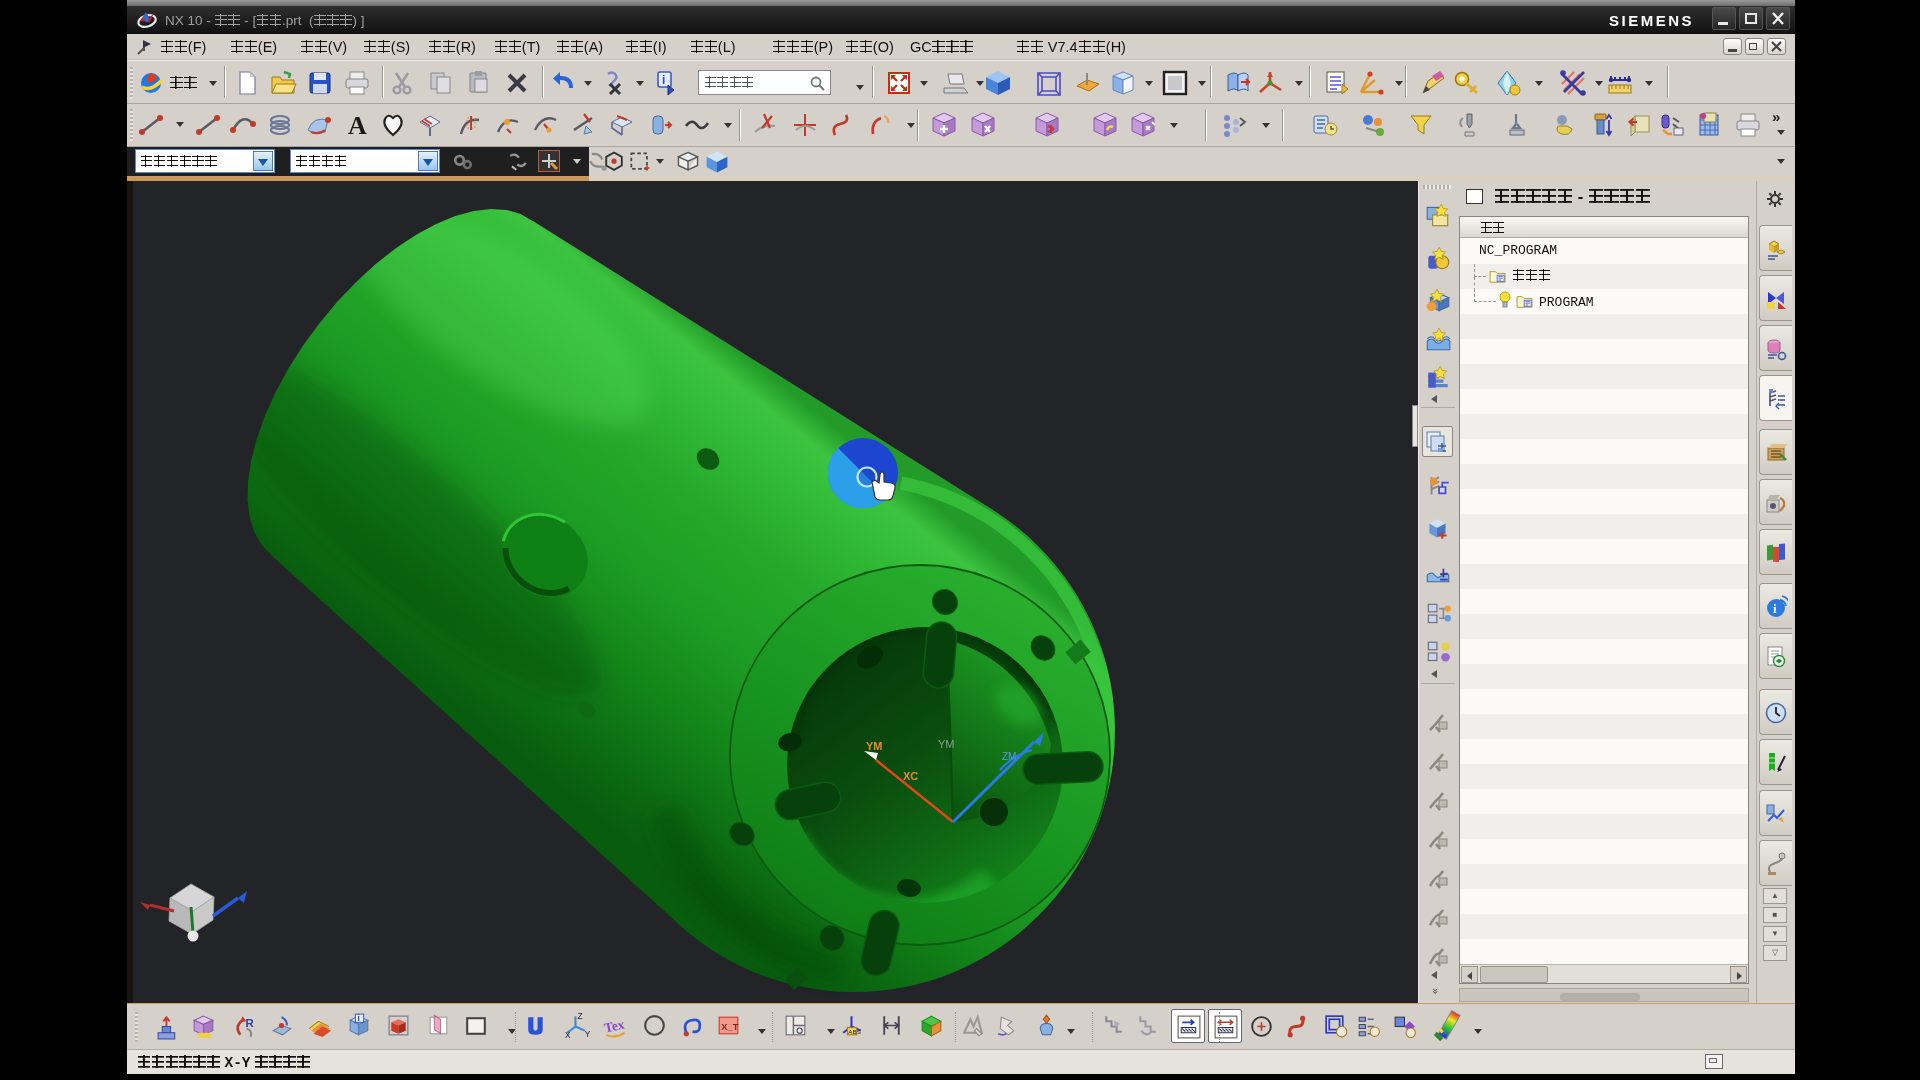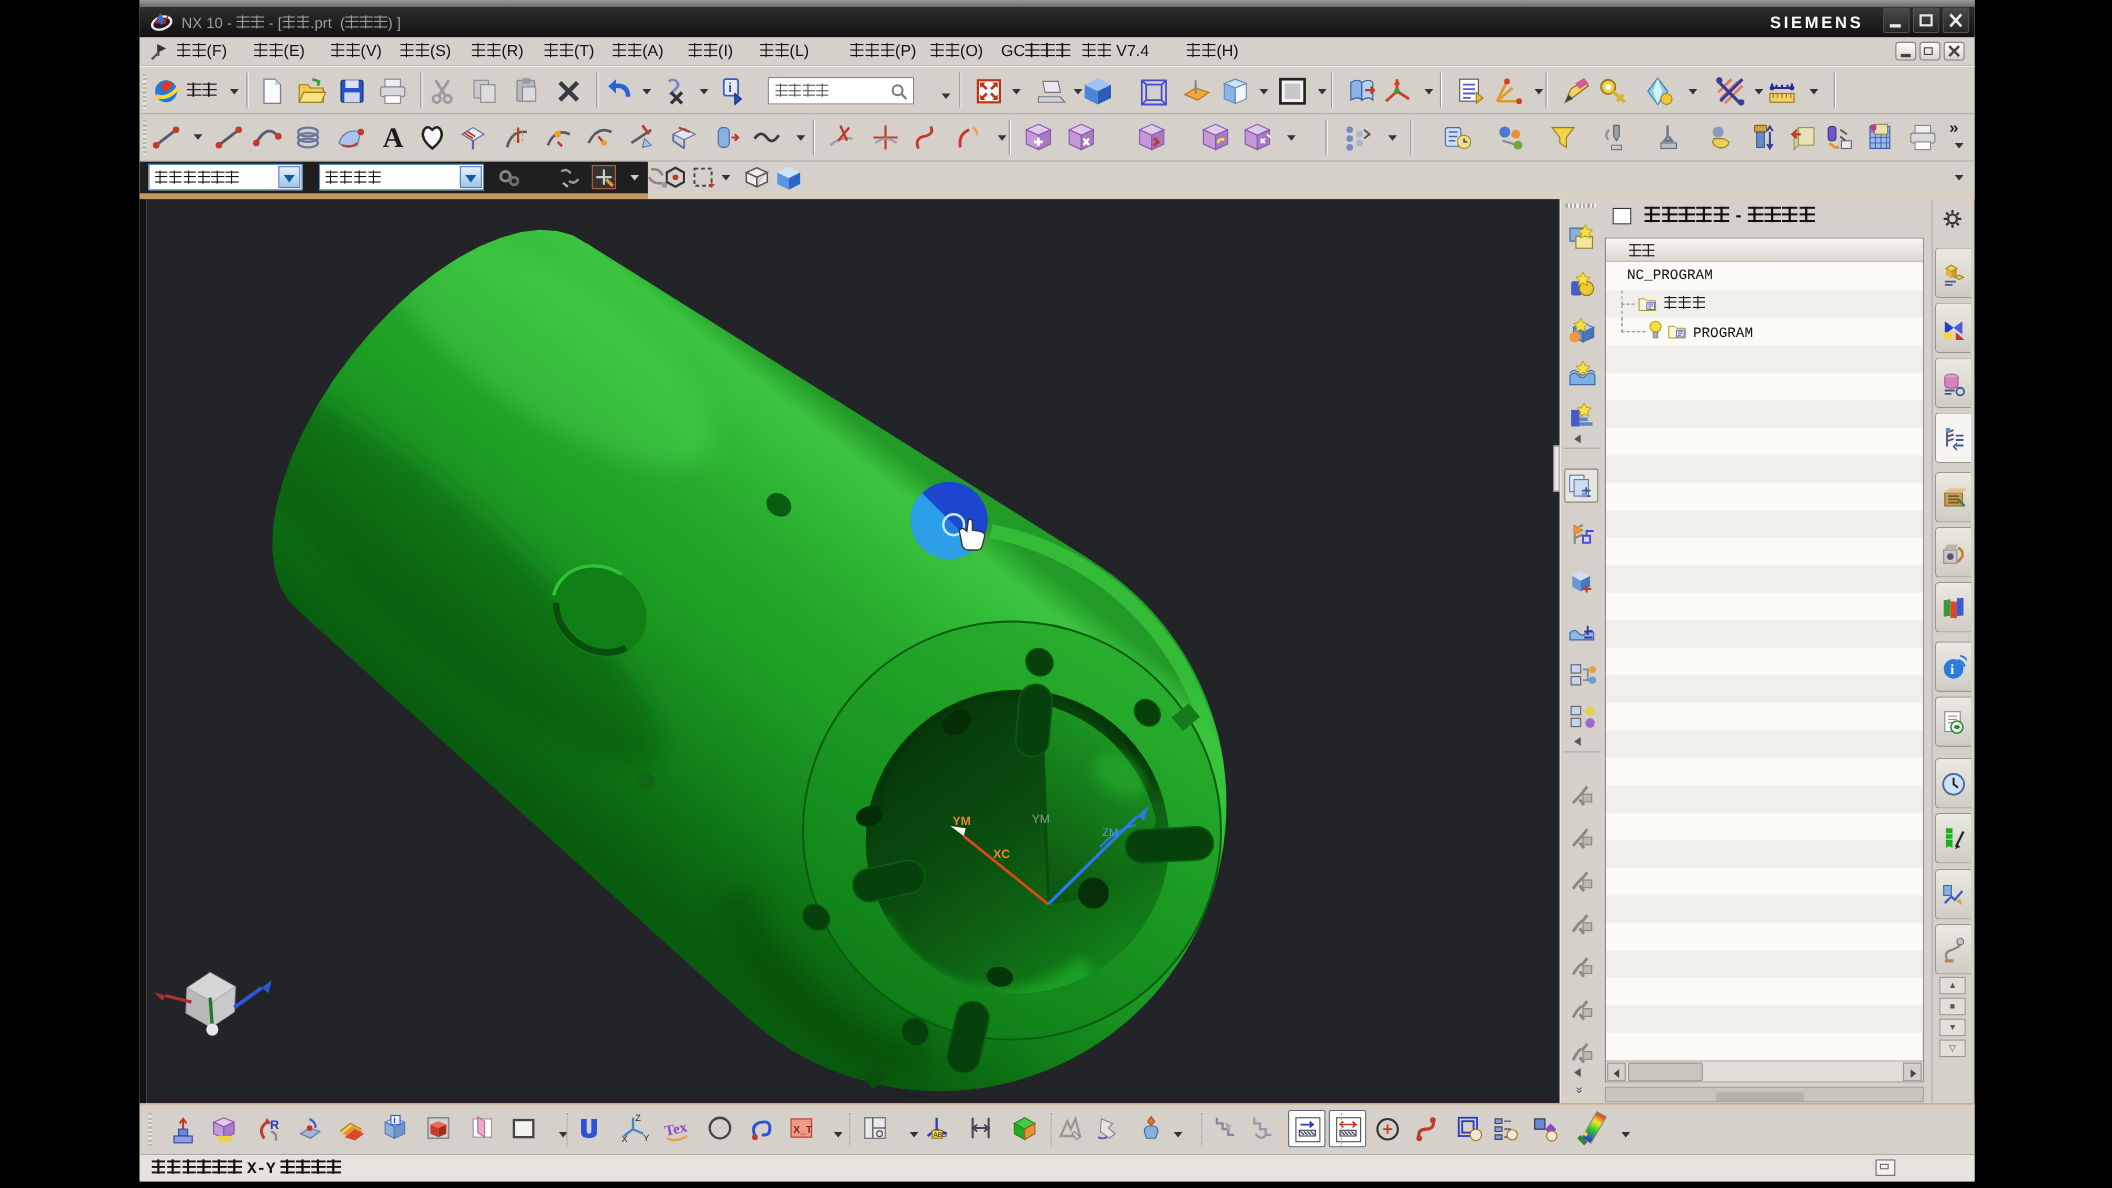--- a/index.html
+++ b/index.html
@@ -52,21 +52,21 @@
       <div class="mi" style="left:173px"><span class="g"></span><span class="g"></span>(V)</div>
       <div class="mi" style="left:236px"><span class="g"></span><span class="g"></span>(S)</div>
       <div class="mi" style="left:301px"><span class="g"></span><span class="g"></span>(R)</div>
       <div class="mi" style="left:367px"><span class="g"></span><span class="g"></span>(T)</div>
       <div class="mi" style="left:429px"><span class="g"></span><span class="g"></span>(A)</div>
       <div class="mi" style="left:498px"><span class="g"></span><span class="g"></span>(I)</div>
       <div class="mi" style="left:563px"><span class="g"></span><span class="g"></span>(L)</div>
       <div class="mi" style="left:645px"><span class="g"></span><span class="g"></span><span class="g"></span>(P)</div>
       <div class="mi" style="left:718px"><span class="g"></span><span class="g"></span>(O)</div>
       <div class="mi" style="left:783px">GC<span class="g"></span><span class="g"></span><span class="g"></span></div>
-      <div class="mi" style="left:856px"><span class="g"></span><span class="g"></span> V7.4</div>
+      <div class="mi" style="left:889px"><span class="g"></span><span class="g"></span> V7.4</div>
       <div class="mi" style="left:951px"><span class="g"></span><span class="g"></span>(H)</div>
       <div class="abs" style="left:1596px;top:4px;width:19px;height:17px;background:linear-gradient(#fdfdfd,#d8d4cd);border:1px solid #8a867e;border-radius:3px">
         <div class="abs" style="left:4px;top:10px;width:9px;height:2.5px;background:#444"></div>
       </div>
       <div class="abs" style="left:1618px;top:4px;width:19px;height:17px;background:linear-gradient(#fdfdfd,#d8d4cd);border:1px solid #8a867e;border-radius:3px">
         <div class="abs" style="left:3px;top:4px;width:8px;height:7px;border:1.5px solid #444"></div>
       </div>
       <div class="abs" style="left:1640px;top:4px;width:19px;height:17px;background:linear-gradient(#fdfdfd,#d8d4cd);border:1px solid #8a867e;border-radius:3px">
         <svg width="17" height="15">
           <path d="M4 3 L13 12 M13 3 L4 12" stroke="#444" stroke-width="2.2"></path>

